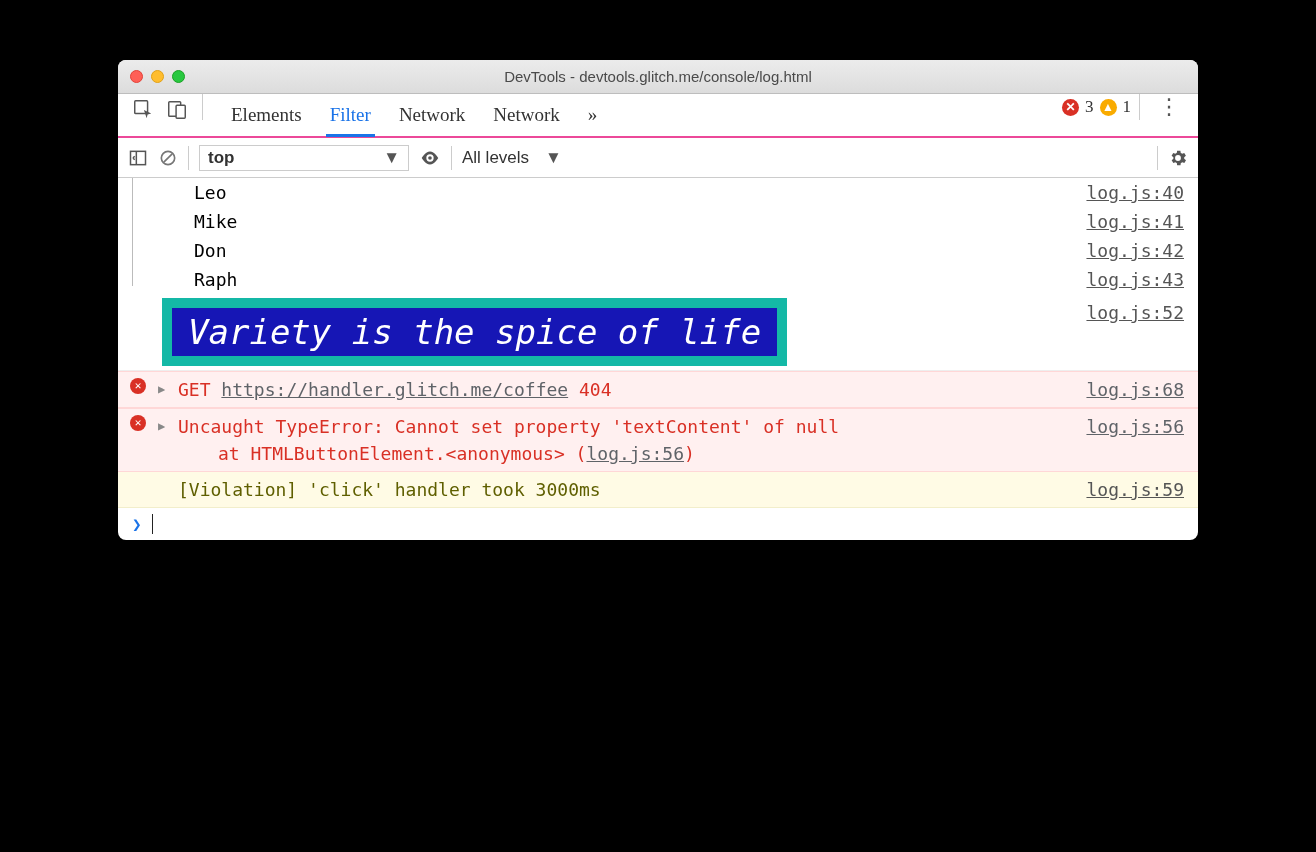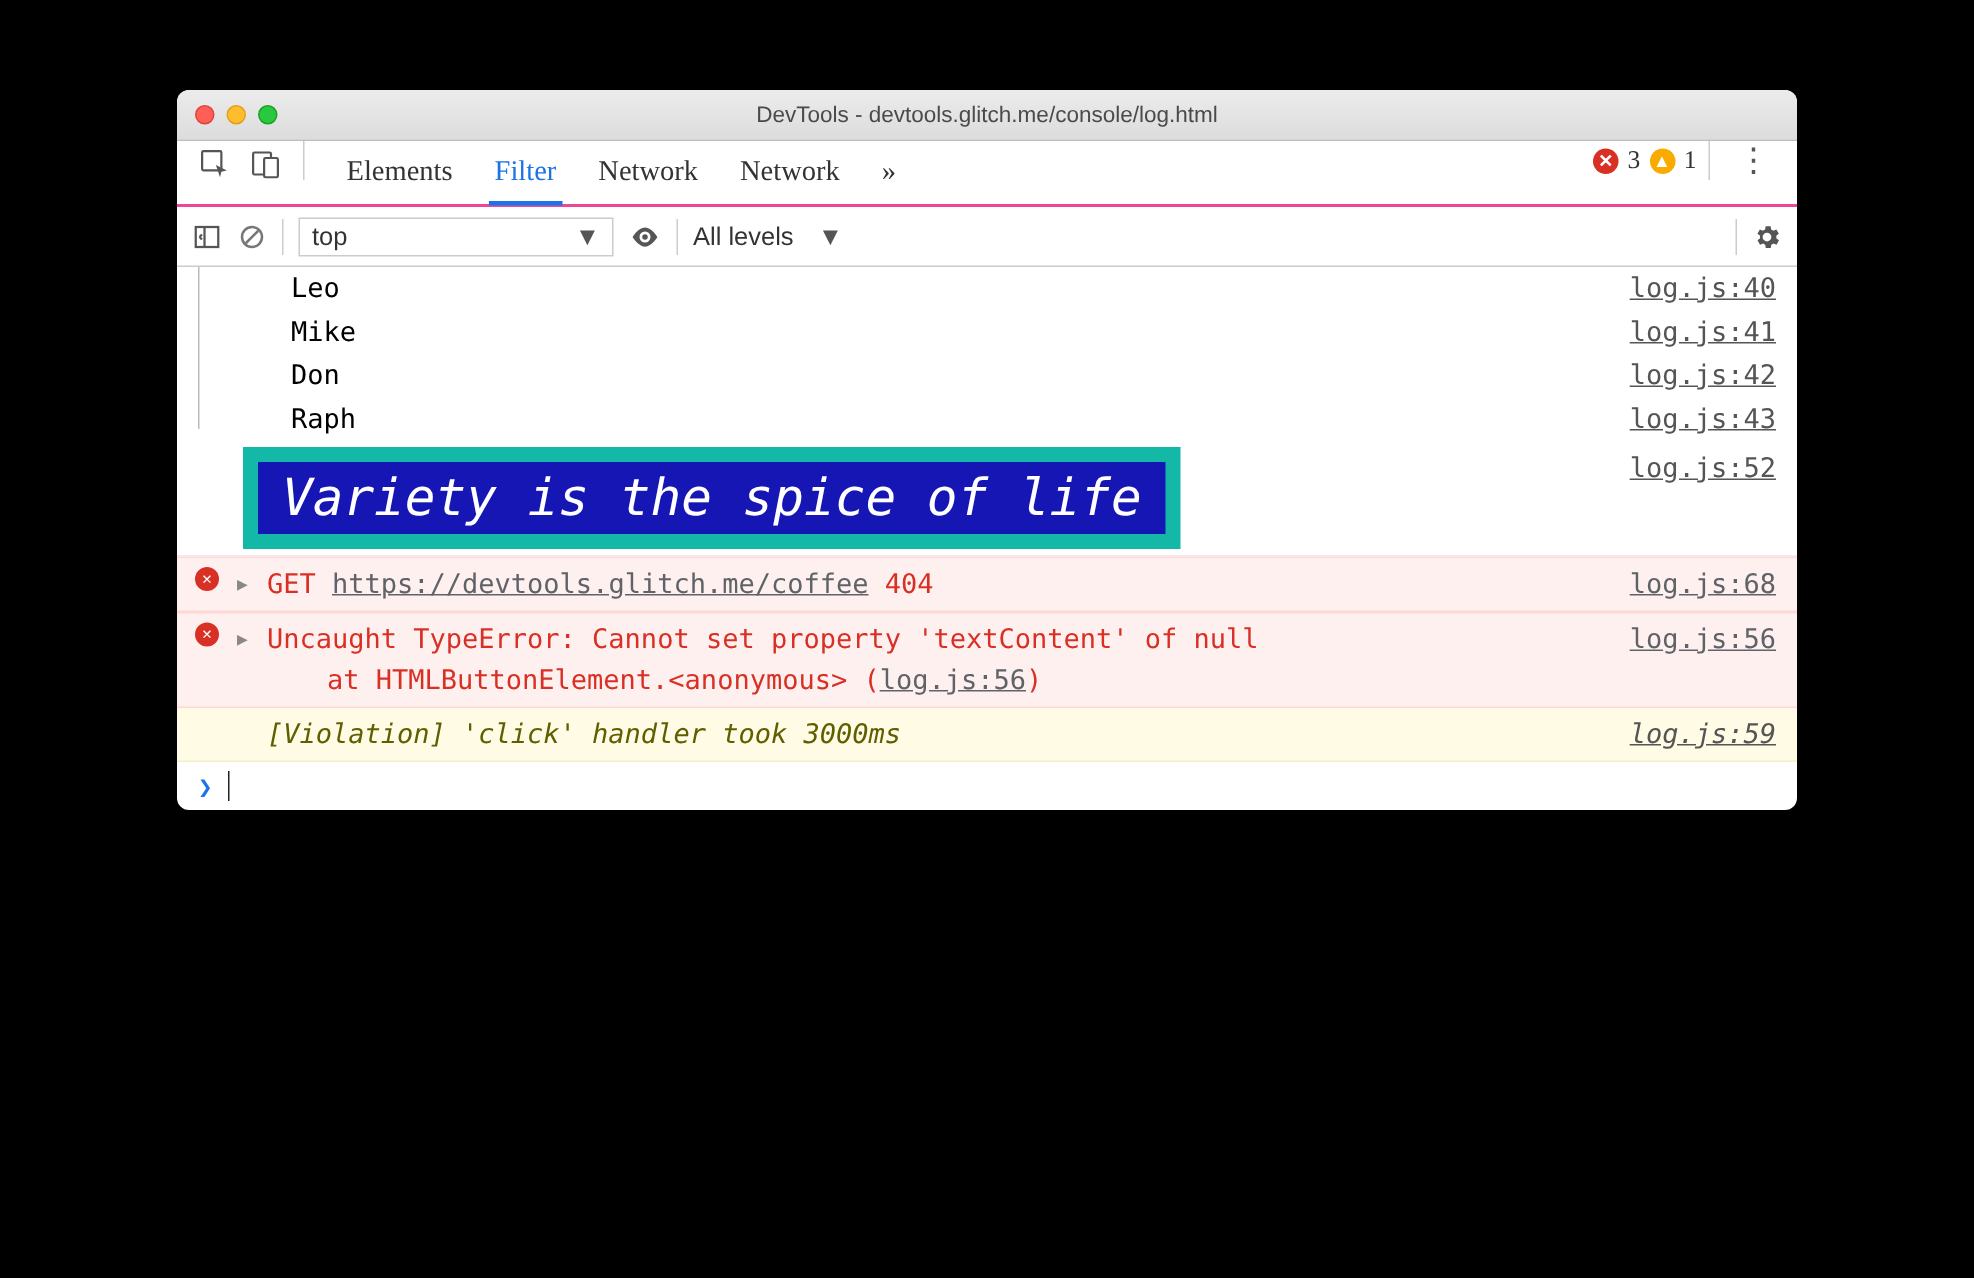--- a/index.html
+++ b/index.html
@@ -116,20 +116,21 @@
   }
   .toolbar .sep { width: 1px; height: 24px; background: #ccc; }
   .ctx-select {
     display: flex; align-items: center; gap: 4px;
     border: 1px solid #ccc;
     padding: 2px 8px;
     min-width: 210px;
     background: #fff;
     justify-content: space-between;
     font-size: 17px;
+    font-weight: bold;
   }
   .filter-input {
     border: 1px solid #ccc;
     padding: 3px 8px;
     font-size: 17px;
     width: 240px;
     color: #999;
     background: #fff;
   }
   .levels {
@@ -187,21 +188,21 @@
     color: #fff;
     font-style: italic;
     font-size: 34px;
     padding: 4px 16px;
     font-family: Menlo, Consolas, monospace;
   }
 
   .row-error { background: #fff0f0; color: #d93025; border-top: 1px solid #ffd7d7; border-bottom: 1px solid #ffd7d7;}
   .row-error .row-src { color: #5f6368; }
   .row-error a.inline { color: #5f6368; text-decoration: underline; }
-  .row-violation { background: #fffbe5; color: #5f5f00; border-bottom: 1px solid #f2eecb; font-style: italic;}
+  .row-violation { background: #fffbe5; color: #5f5f00; border-bottom: 1px solid #f2eecb;}
   .url-underline { color: #5f6368; text-decoration: underline; }
 
   .err-icon-small {
     width: 16px; height: 16px; border-radius: 50%;
     background: #d93025; color: #fff;
     display: inline-flex; align-items: center; justify-content: center;
     font-size: 11px; font-weight: bold;
   }
 
   .prompt-row {
@@ -331,21 +332,21 @@
     </div>
 
     <div class="console-row row-error">
       <div class="row-icon-col">
           <span class="err-icon-small">✕</span>
         </div>
       <div class="row-arrow-col">▶</div>
       <div class="row-content">
         <span>GET</span>
         <span> </span>
-        <a class="url-underline">https://devtools.glitch.me/coffee</a>
+        <a class="url-underline">https://handler.glitch.me/coffee</a>
         <span> </span>
         <span>404</span>
       </div>
       <a class="row-src">log.js:68</a>
     </div>
 
     <div class="console-row row-error">
       <div class="row-icon-col">
           <span class="err-icon-small">✕</span>
         </div>

